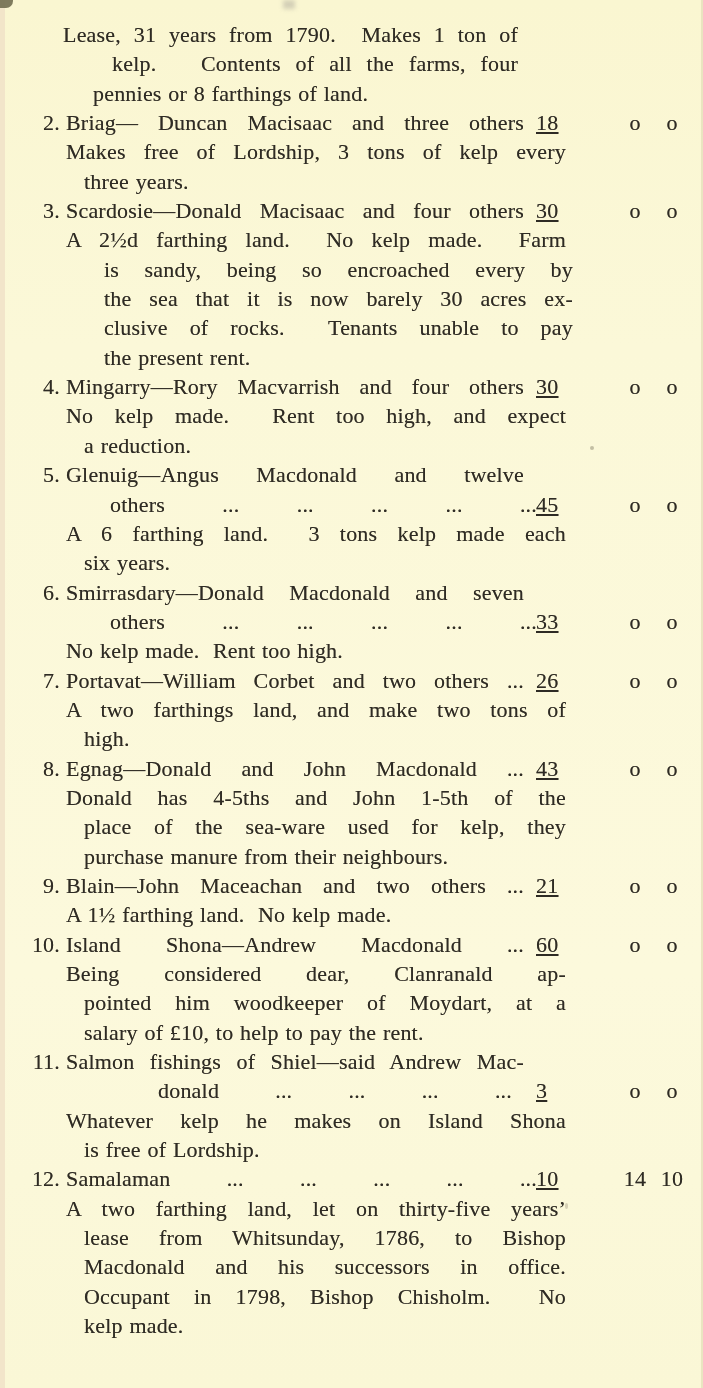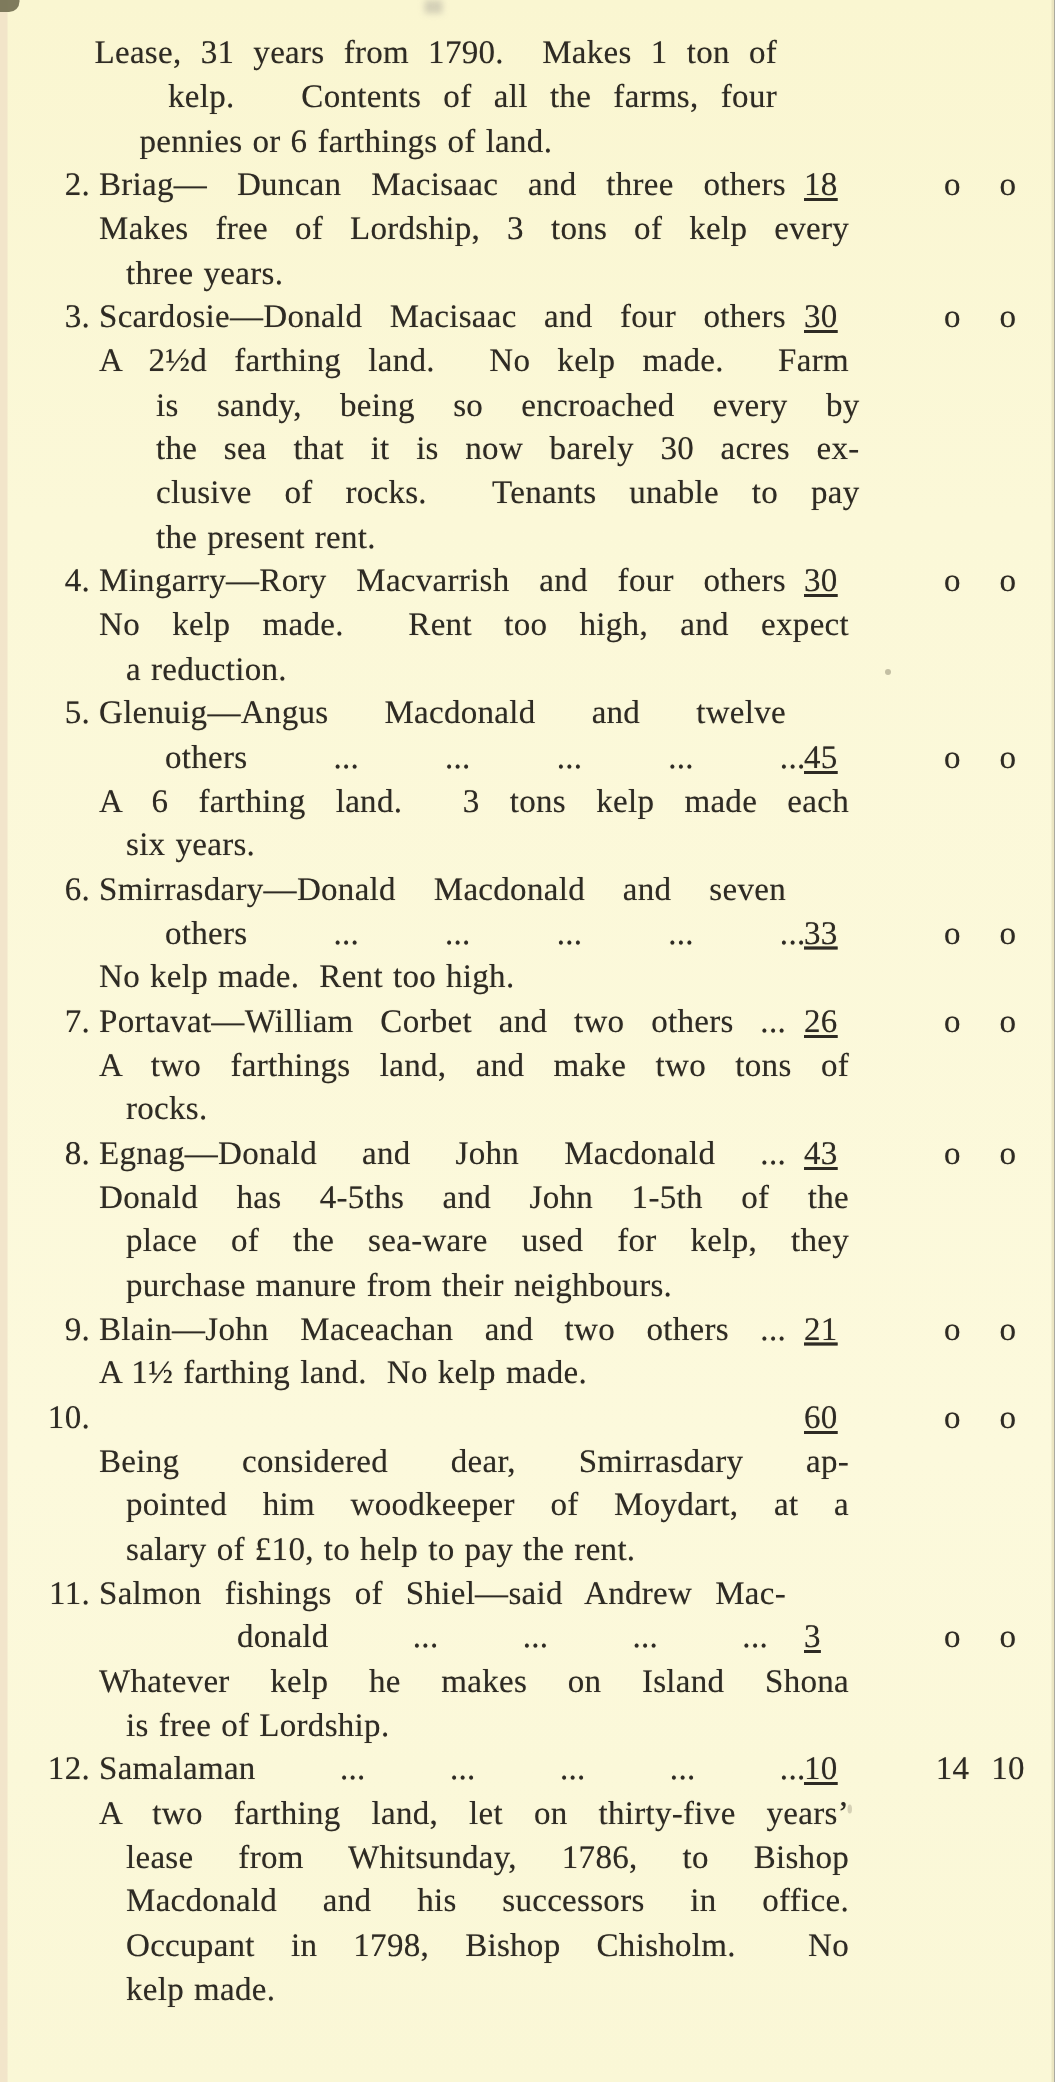--- a/index.html
+++ b/index.html
@@ -56,21 +56,21 @@
   <div class="speck-a"></div>
   <div class="speck-b"></div>
   <div id="lines">
       <div class="row">
         <span class="t i1 just">Lease, 31 years from 1790.&nbsp; Makes 1 ton of</span>
       </div>
       <div class="row">
         <span class="t i2 just">kelp.&nbsp;&nbsp; Contents of all the farms, four</span>
       </div>
       <div class="row">
-        <span class="t i3">pennies or 6 farthings of land.</span>
+        <span class="t i3">pennies or 8 farthings of land.</span>
       </div>
       <div class="row">
         <span class="num">2.</span>
         <span class="t hd just">Briag— Duncan Macisaac and three others</span>
         <span class="amt al">18</span>
         <span class="amt as">o</span>
         <span class="amt ad">o</span>
       </div>
       <div class="row">
         <span class="t d1 just">Makes free of Lordship, 3 tons of kelp every</span>
@@ -146,21 +146,21 @@
         <span class="num">7.</span>
         <span class="t hd just">Portavat—William Corbet and two others ...</span>
         <span class="amt al">26</span>
         <span class="amt as">o</span>
         <span class="amt ad">o</span>
       </div>
       <div class="row">
         <span class="t d1 just">A two farthings land, and make two tons of</span>
       </div>
       <div class="row">
-        <span class="t d2">rocks.</span>
+        <span class="t d2">high.</span>
       </div>
       <div class="row">
         <span class="num">8.</span>
         <span class="t hd just">Egnag—Donald and John Macdonald ...</span>
         <span class="amt al">43</span>
         <span class="amt as">o</span>
         <span class="amt ad">o</span>
       </div>
       <div class="row">
         <span class="t d1 just">Donald has 4-5ths and John 1-5th of the</span>
@@ -176,26 +176,27 @@
         <span class="t hd just">Blain—John Maceachan and two others ...</span>
         <span class="amt al">21</span>
         <span class="amt as">o</span>
         <span class="amt ad">o</span>
       </div>
       <div class="row">
         <span class="t d1">A 1½ farthing land.&nbsp; No kelp made.</span>
       </div>
       <div class="row">
         <span class="num">10.</span>
+        <span class="t hd just">Island Shona—Andrew Macdonald ...</span>
         <span class="amt al">60</span>
         <span class="amt as">o</span>
         <span class="amt ad">o</span>
       </div>
       <div class="row">
-        <span class="t d1 just">Being considered dear, Smirrasdary ap-</span>
+        <span class="t d1 just">Being considered dear, Clanranald ap-</span>
       </div>
       <div class="row">
         <span class="t d2 just">pointed him woodkeeper of Moydart, at a</span>
       </div>
       <div class="row">
         <span class="t d2">salary of £10, to help to pay the rent.</span>
       </div>
       <div class="row">
         <span class="num">11.</span>
         <span class="t hd just">Salmon fishings of Shiel—said Andrew Mac-</span>

